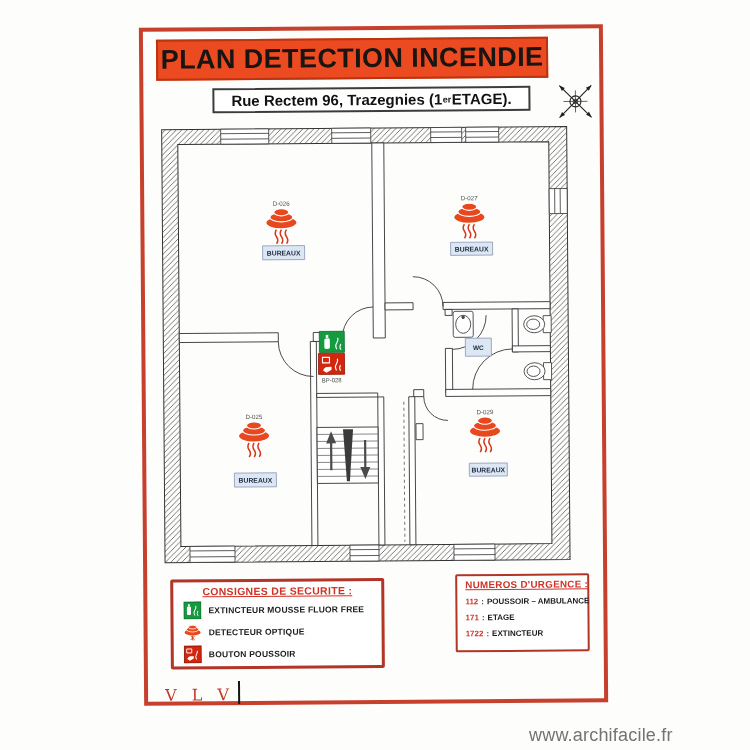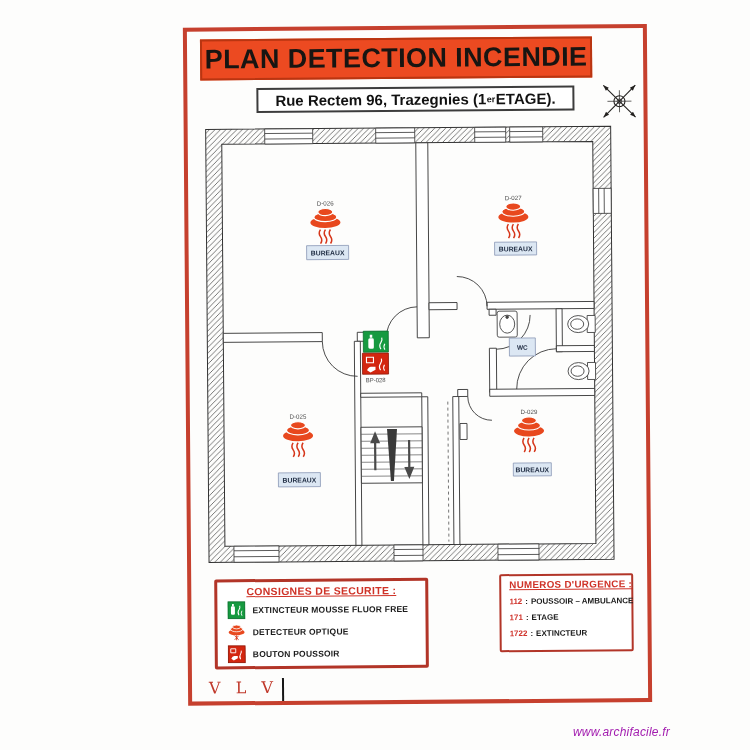--- a/index.html
+++ b/index.html
@@ -1,20 +1,20 @@
 <!DOCTYPE html>
 <html><head>
 <meta charset="utf-8">
 <style>
   html,body{margin:0;padding:0;}
   body{
     width:750px;height:750px;background:#fdfdfc;overflow:hidden;position:relative;
     font-family:"Liberation Sans", sans-serif;
   }
-  .stage{position:absolute;inset:0;margin-left:44px;}
+  .stage{position:absolute;inset:0;}
   .sheet{position:absolute;inset:0;transform:rotate(-0.45deg);transform-origin:50% 40%;}
   .frame{
     position:absolute;left:141px;top:26px;width:464px;height:678px;
     box-sizing:border-box;border:4px solid #c6402e;background:transparent;
   }
   .banner{
     position:absolute;left:158px;top:38px;width:392px;height:41px;box-sizing:border-box;
     background:#ec4a21;border:2px solid #b93511;display:flex;align-items:center;justify-content:center;
   }
   .banner span{
@@ -44,26 +44,26 @@
   .emergency{
     position:absolute;left:453px;top:575px;width:134px;height:78px;box-sizing:border-box;
     background:#fff;border:2.5px solid #b23528;border-radius:2px;padding:3px 0 0 8px;
   }
   .em-title{text-align:right;font-size:9.8px;margin-right:6px;}
   .em-row{margin-top:7px;font-size:8px;font-weight:700;color:#1c1c1c;white-space:nowrap;}
   .em-num{color:#d0342c;}
   .em-sep{margin:0 3px;color:#1c1c1c;}
 
   .vlv{
-    position:absolute;left:162px;top:677px;height:26px;display:flex;align-items:flex-start;
+    position:absolute;left:162px;top:677px;height:26px;display:flex;align-items:flex-end;
     font-family:"DejaVu Serif", serif;font-size:16px;color:#c0392b;letter-spacing:5px;
   }
   .vlv .bar{display:inline-block;width:2px;height:23px;background:#161616;margin-left:4px;}
   .watermark{
-    position:absolute;left:529px;top:725px;font-size:12px;color:#a21caf;letter-spacing:0.2px;font-style:italic;
+    position:absolute;left:529px;top:725px;font-size:18px;color:#737373;letter-spacing:0.2px;
   }
 </style>
 </head>
 <body>
 
 <div class="stage">
   <div class="sheet">
 
     <div class="frame"></div>
 

